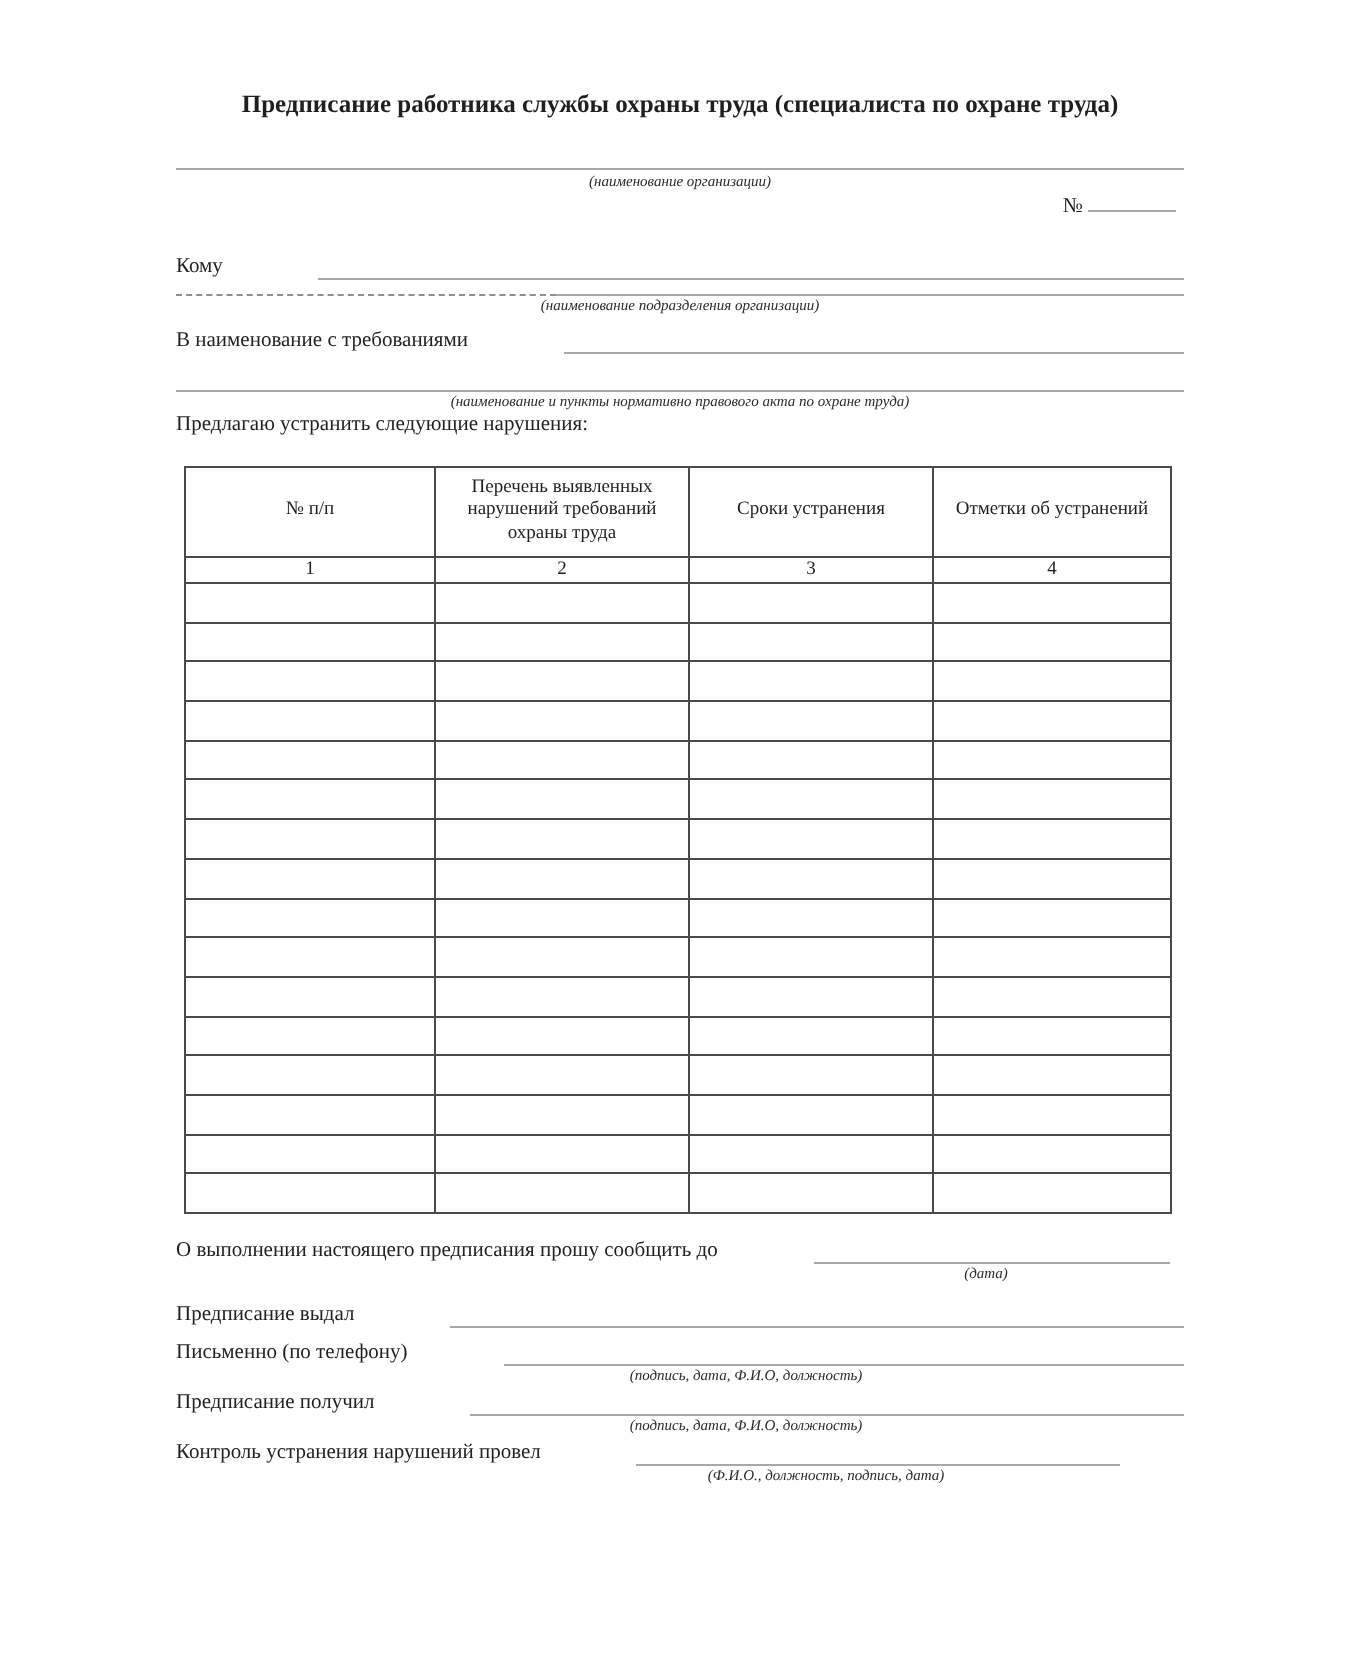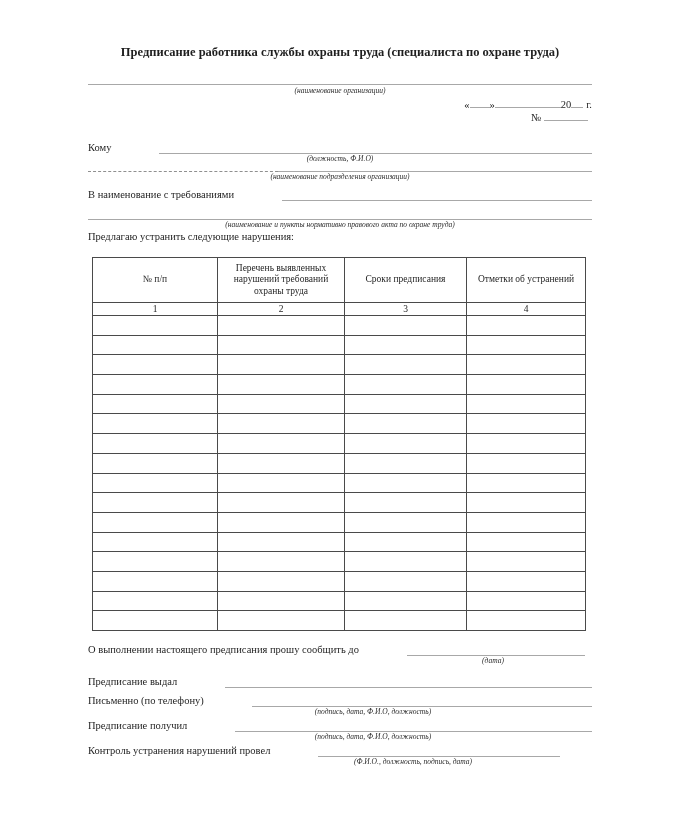--- a/index.html
+++ b/index.html
@@ -109,29 +109,27 @@
 <body>
 
 <div class="page">
   <div class="content">
 
     <div class="doc-title">Предписание работника службы охраны труда (специалиста по охране труда)</div>
 
     <div class="org-rule"></div>
     <div class="caption mt1">(наименование организации)</div>
 
-    <div class="date-line"><span>«</span><span class="u w20"></span><span>»</span><span class="u w66"></span><span>20</span><span class="u w12"></span><span class="gap">г.</span></div>
 
     <div class="num-line"><span>№</span> <span class="u w44"></span></div>
 
     <div class="field-line komu-line">
       <span class="label">Кому</span>
       <span class="fill"></span>
     </div>
-    <div class="caption">(должность, Ф.И.О)</div>
 
     <div class="division-line">
       <span class="dash-seg"></span>
       <span class="fill"></span>
     </div>
     <div class="caption">(наименование подразделения организации)</div>
 
     <div class="field-line accordance-line">
       <span class="label">В наименование с требованиями</span>
       <span class="fill"></span>
@@ -146,21 +144,21 @@
       <colgroup>
         <col style="width:125px">
           <col style="width:127px">
           <col style="width:122px">
           <col style="width:119px">
       </colgroup>
       <thead>
           <tr>
             <th>№ п/п</th>
             <th>Перечень выявленных нарушений требований охраны труда</th>
-            <th>Сроки предписания</th>
+            <th>Сроки устранения</th>
             <th>Отметки об устранений</th>
           </tr>
         </thead>
       <tbody>
           <tr class="num-row">
             <td>1</td>
             <td>2</td>
             <td>3</td>
             <td>4</td>
           </tr>

